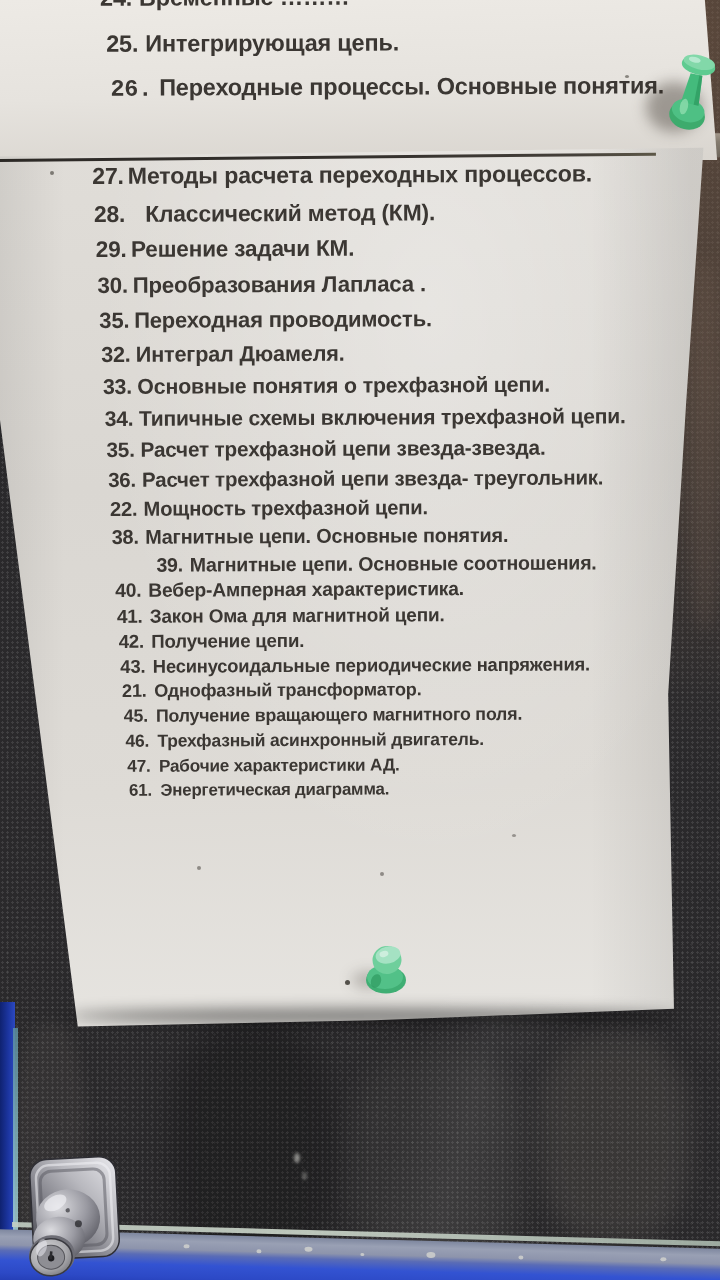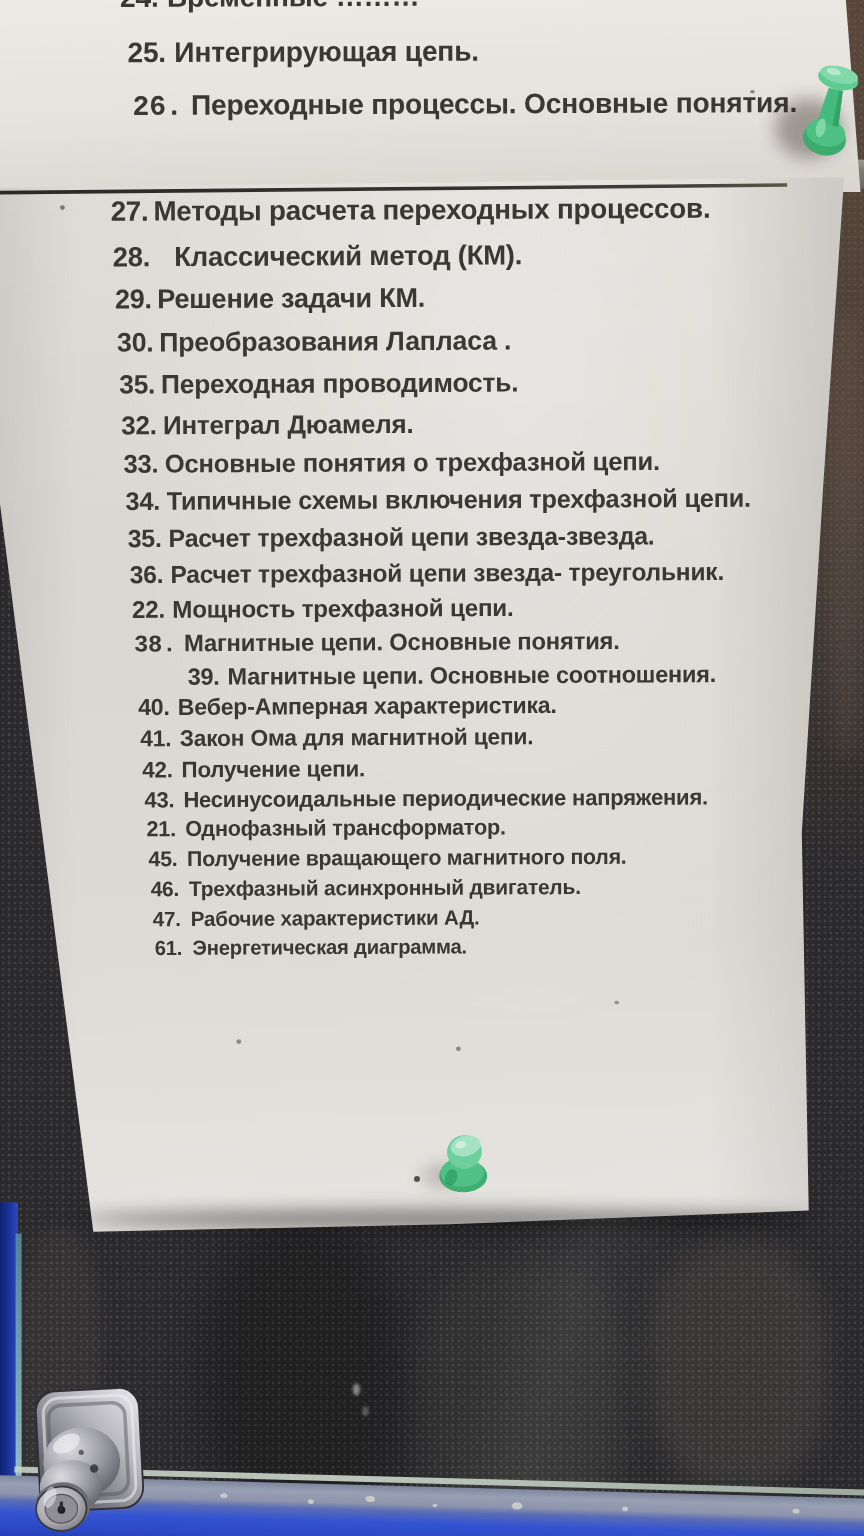--- a/index.html
+++ b/index.html
@@ -119,21 +119,21 @@
         <div class="list-item" style="top: 53.5px; left: 93.6px; font-size: 22.9px;"><span class="num" style="margin-right: 20px;">28.</span><span class="txt">Классический метод (КМ).</span></div>
         <div class="list-item" style="top: 90.1px; left: 95.2px; font-size: 22.6px;"><span class="num" style="margin-right: 4.44px;">29.</span><span class="txt">Решение задачи КМ.</span></div>
         <div class="list-item" style="top: 125.8px; left: 96.8px; font-size: 22.3px;"><span class="num" style="margin-right: 4.66px;">30.</span><span class="txt">Преобразования Лапласа .</span></div>
         <div class="list-item" style="top: 160.6px; left: 98.4px; font-size: 22px;"><span class="num" style="margin-right: 4.88px;">35.</span><span class="txt">Переходная проводимость.</span></div>
         <div class="list-item" style="top: 194.5px; left: 100px; font-size: 21.7px;"><span class="num" style="margin-right: 5.1px;">32.</span><span class="txt">Интеграл Дюамеля.</span></div>
         <div class="list-item" style="top: 227.5px; left: 101.6px; font-size: 21.4px;"><span class="num" style="margin-right: 5.32px;">33.</span><span class="txt">Основные понятия о трехфазной цепи.</span></div>
         <div class="list-item" style="top: 259.6px; left: 103.2px; font-size: 21.1px;"><span class="num" style="margin-right: 5.54px;">34.</span><span class="txt">Типичные схемы включения трехфазной цепи.</span></div>
         <div class="list-item" style="top: 290.8px; left: 104.8px; font-size: 20.8px;"><span class="num" style="margin-right: 5.76px;">35.</span><span class="txt">Расчет трехфазной цепи звезда-звезда.</span></div>
         <div class="list-item" style="top: 321.1px; left: 106.4px; font-size: 20.5px;"><span class="num" style="margin-right: 5.98px;">36.</span><span class="txt">Расчет трехфазной цепи звезда- треугольник.</span></div>
         <div class="list-item" style="top: 350.5px; left: 108px; font-size: 20.2px;"><span class="num" style="margin-right: 6.2px;">22.</span><span class="txt">Мощность трехфазной цепи.</span></div>
-        <div class="list-item" style="top: 379px; left: 109.6px; font-size: 19.9px;"><span class="num" style="margin-right: 6.42px; font-family: Liberation Mono, monospace;">38.</span><span class="txt">Магнитные цепи. Основные понятия.</span></div>
+        <div class="list-item" style="top: 379px; left: 109.6px; font-size: 19.9px;"><span class="num" style="margin-right: 6.42px;">38.</span><span class="txt">Магнитные цепи. Основные понятия.</span></div>
         <div class="list-item" style="top: 406.6px; left: 111.2px; font-size: 19.6px;"><span class="num" style="margin-right: 6.64px; margin-left: 43px;">39.</span><span class="txt">Магнитные цепи. Основные соотношения.</span></div>
         <div class="list-item" style="top: 433.3px; left: 112.8px; font-size: 19.3px;"><span class="num" style="margin-right: 6.86px;">40.</span><span class="txt">Вебер-Амперная характеристика.</span></div>
         <div class="list-item" style="top: 459.1px; left: 114.4px; font-size: 19px;"><span class="num" style="margin-right: 7.08px; text-align: right;">41.</span><span class="txt">Закон Ома для магнитной цепи.</span></div>
         <div class="list-item" style="top: 484.1px; left: 116px; font-size: 18.7px;"><span class="num" style="margin-right: 7.3px;">42.</span><span class="txt">Получение цепи.</span></div>
         <div class="list-item" style="top: 509.1px; left: 117.6px; font-size: 18.4px;"><span class="num" style="margin-right: 7.52px;">43.</span><span class="txt">Несинусоидальные периодические напряжения.</span></div>
         <div class="list-item" style="top: 534.1px; left: 119.2px; font-size: 18.1px;"><span class="num" style="margin-right: 7.74px;">21.</span><span class="txt">Однофазный трансформатор.</span></div>
         <div class="list-item" style="top: 559.1px; left: 120.8px; font-size: 17.8px;"><span class="num" style="margin-right: 7.96px;">45.</span><span class="txt">Получение вращающего магнитного поля.</span></div>
         <div class="list-item" style="top: 584.1px; left: 122.4px; font-size: 17.5px;"><span class="num" style="margin-right: 8.18px;">46.</span><span class="txt">Трехфазный асинхронный двигатель.</span></div>
         <div class="list-item" style="top: 609.1px; left: 124px; font-size: 17.2px;"><span class="num" style="margin-right: 8.4px;">47.</span><span class="txt">Рабочие характеристики АД.</span></div>
         <div class="list-item" style="top: 634.1px; left: 125.6px; font-size: 16.9px;"><span class="num" style="margin-right: 8.62px;">61.</span><span class="txt">Энергетическая диаграмма.</span></div>

